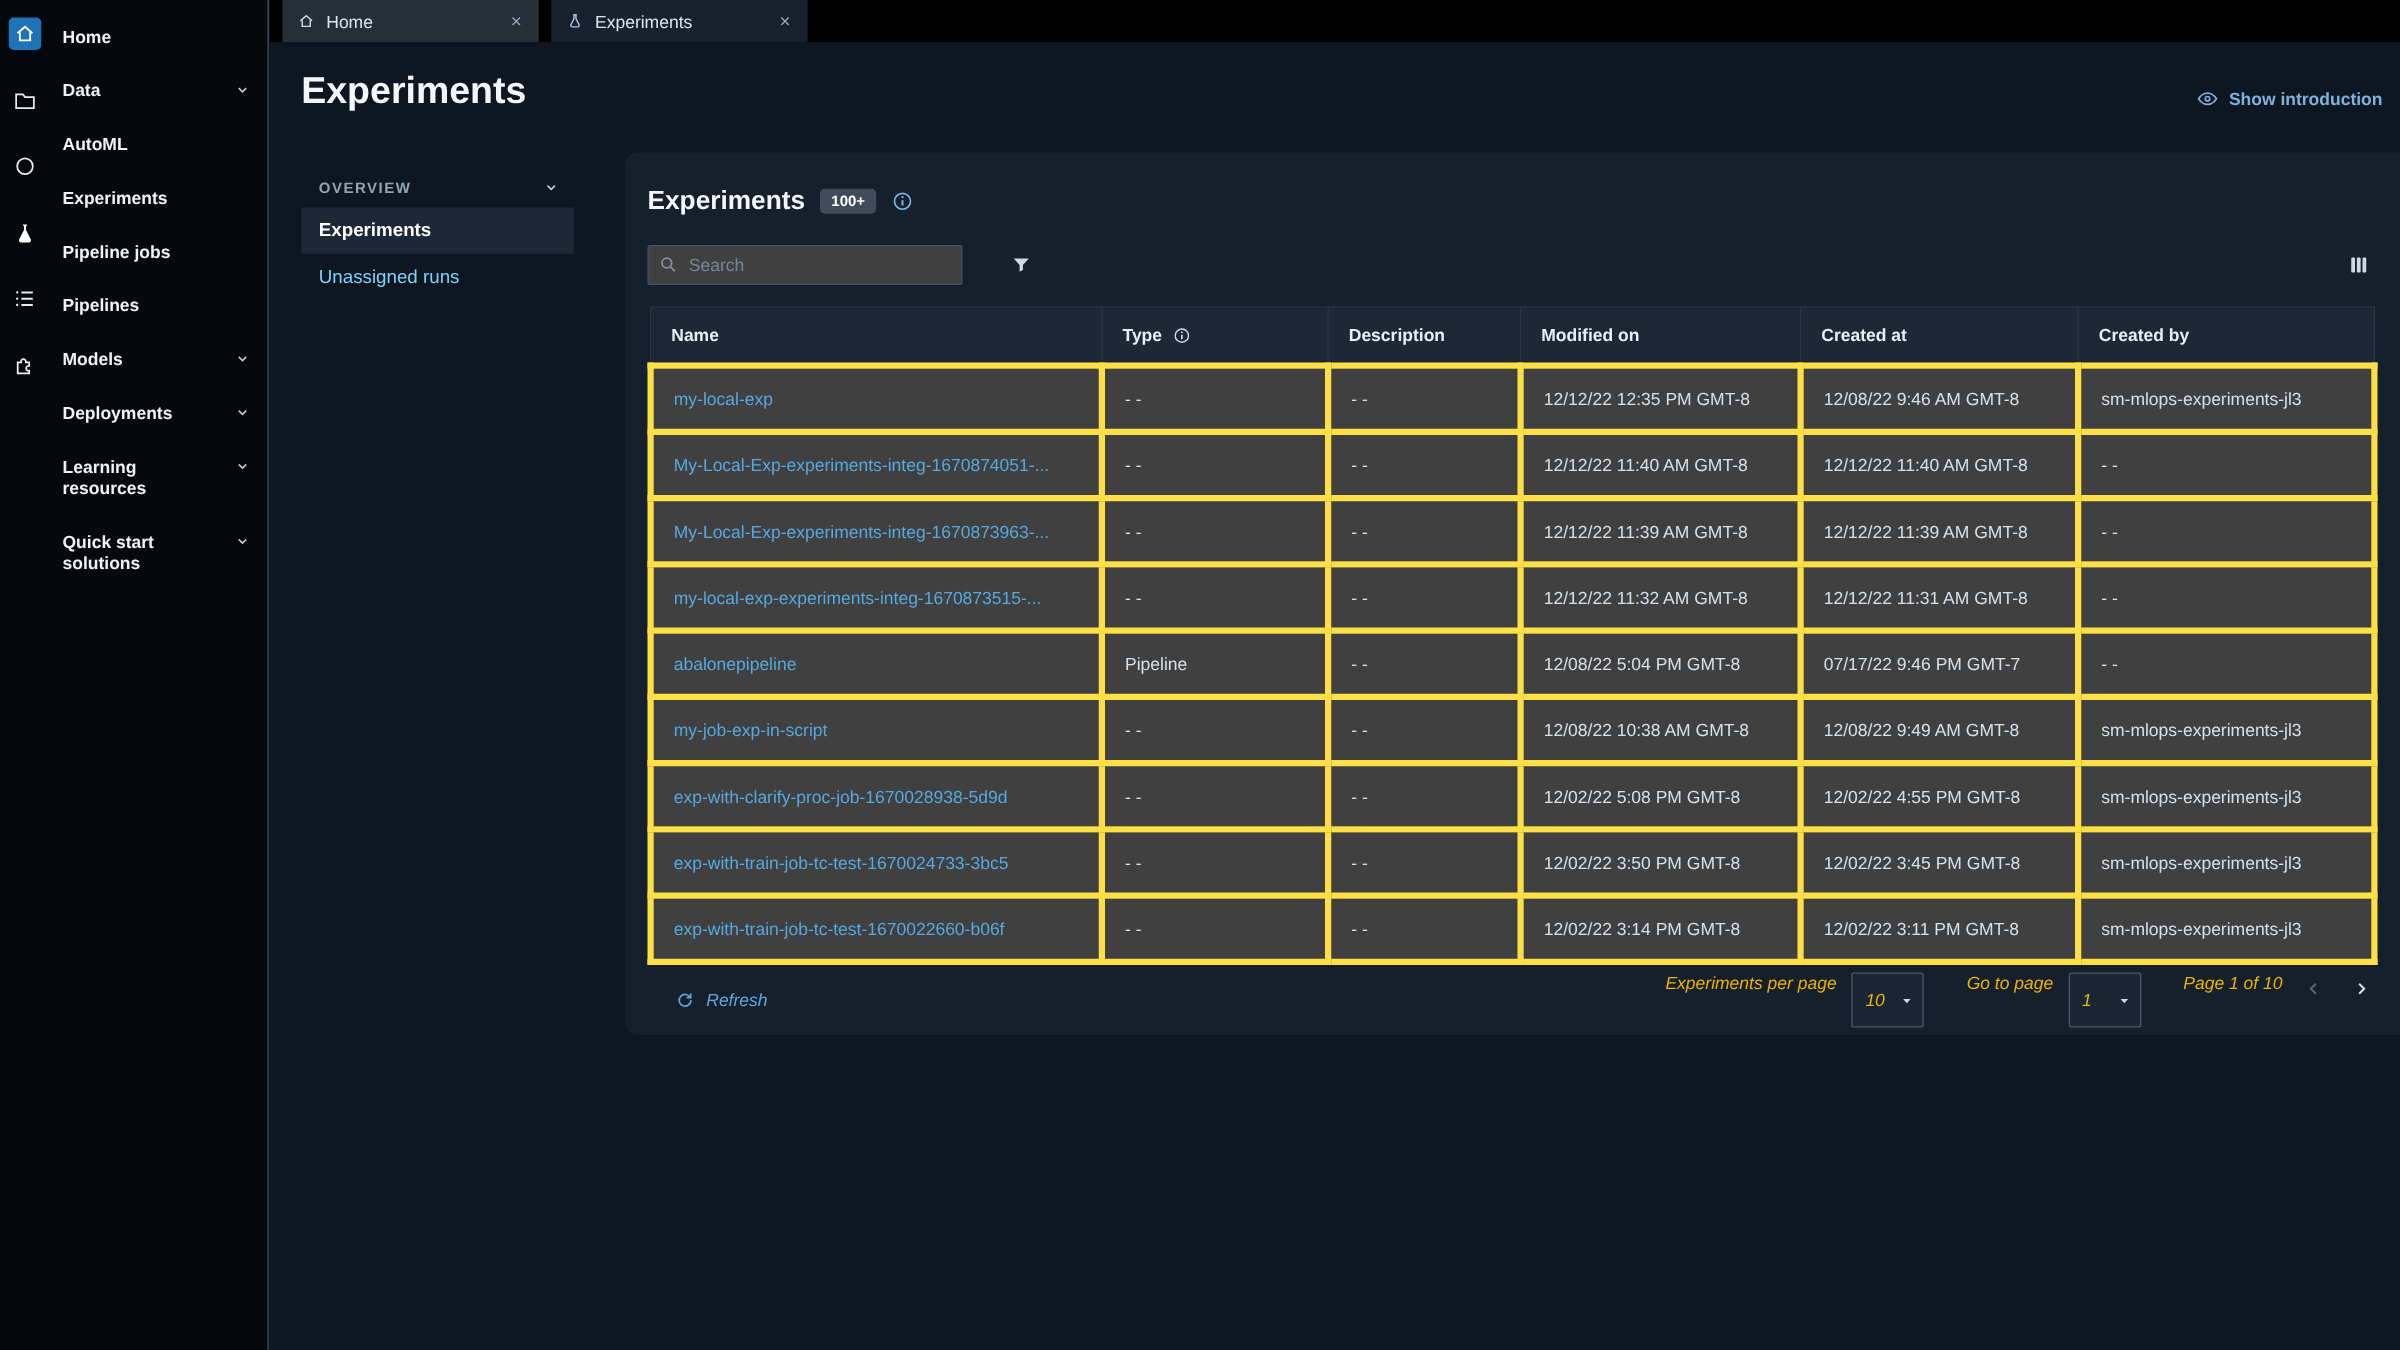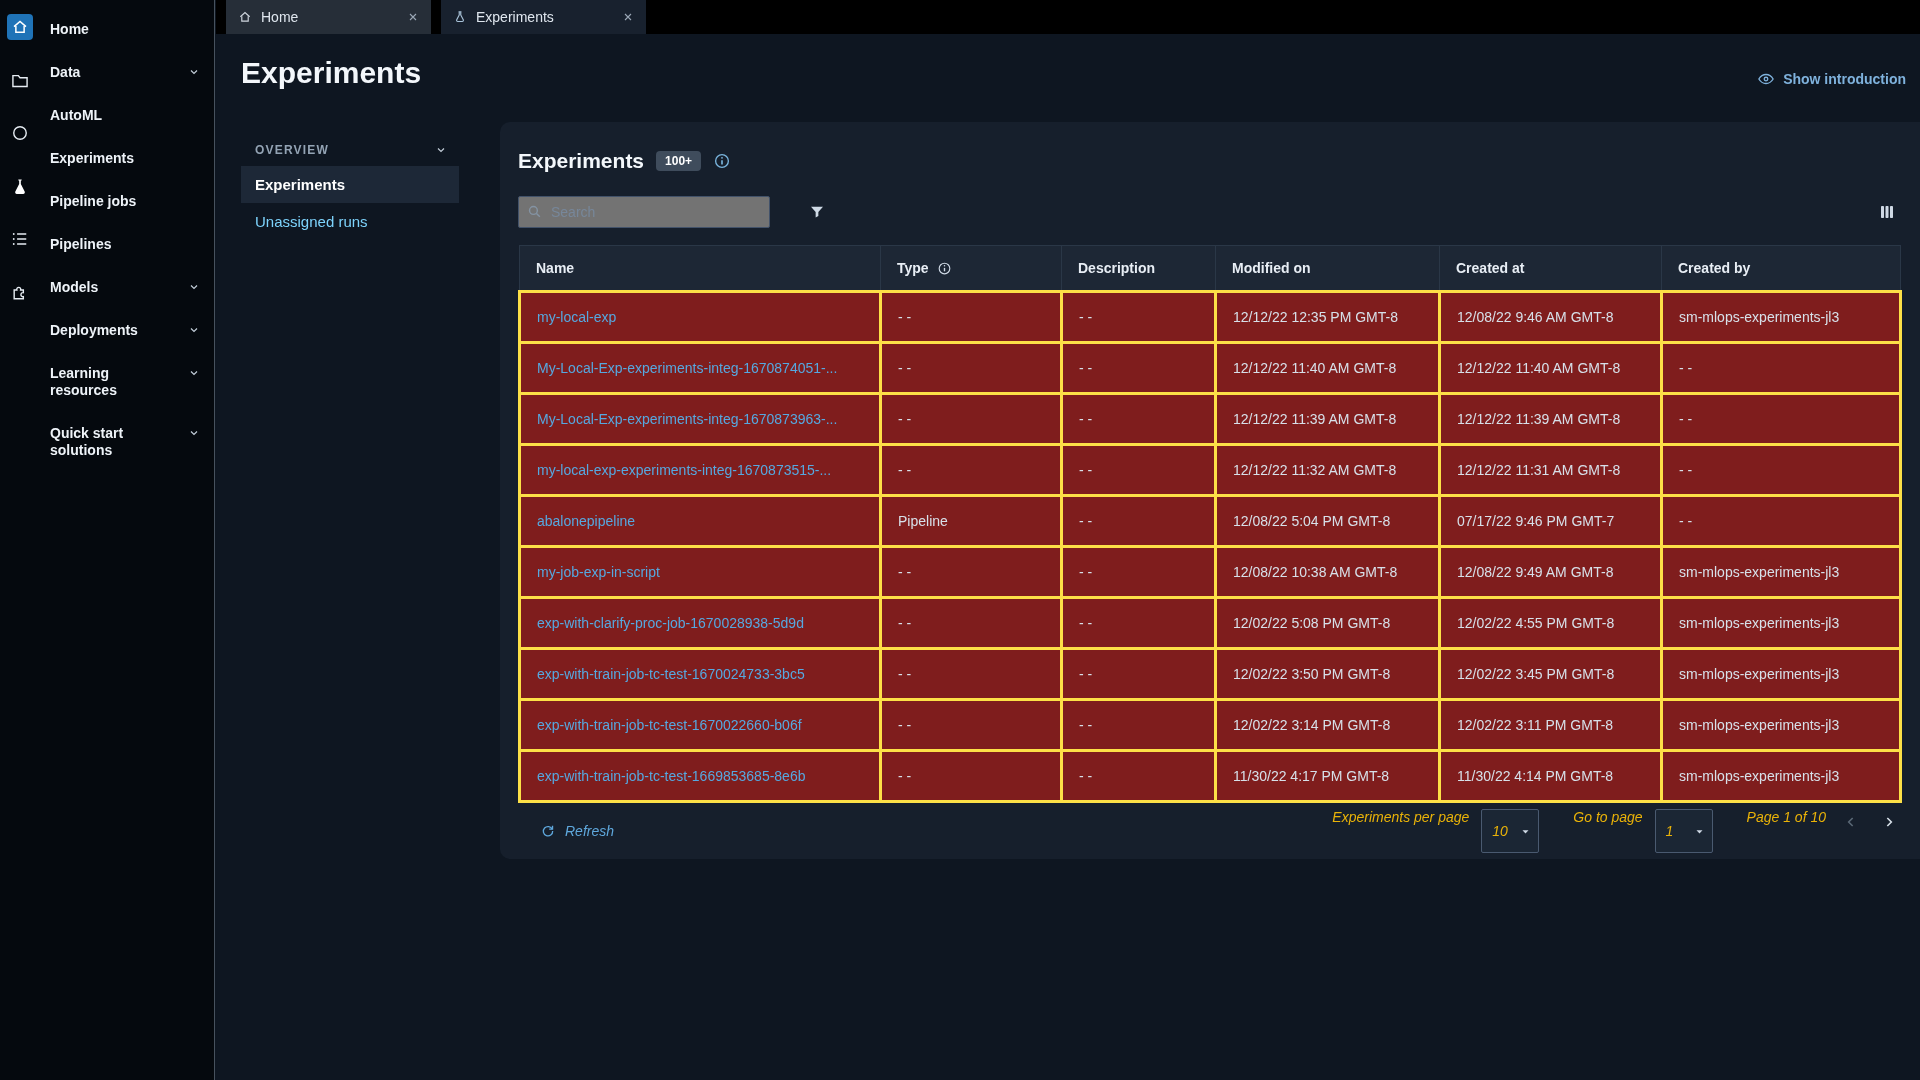--- a/index.html
+++ b/index.html
@@ -33,31 +33,31 @@
   .subnav-section{display:flex;justify-content:space-between;align-items:center;padding:9px 12px 9px 14px;color:#93a3b4;font-size:12px;font-weight:700;letter-spacing:1.2px;cursor:pointer;}
   .subnav-item{padding:10px 14px;font-size:15px;color:#7dd3fc;cursor:pointer;}
   .subnav-item.active{background:#1d2837;color:#ffffff;font-weight:700;}
   
   .card{position:absolute;left:284px;top:88px;right:0;background:#161f2c;border-radius:10px 0 0 10px;padding:16px 18px 0;box-sizing:border-box;}
   .card-title-row{display:flex;align-items:center;gap:12px;margin-top:6px;height:34px;}
   .card-title{font-size:21px;font-weight:700;color:#f3f7fb;}
   .badge{background:#3f4c5c;color:#fff;font-size:12px;font-weight:700;padding:3px 9px;border-radius:4px;}
   .search-row{margin-top:18px;display:flex;align-items:center;height:32px;}
   .search-box{position:relative;width:252px;}
-  .search-input{width:100%;height:32px;box-sizing:border-box;background:#737373;border:1px solid #42526a;border-radius:2px;color:#e4ebf2;padding:0 10px 0 32px;font-size:14px;font-family:inherit;outline:none;}
+  .search-input{width:100%;height:32px;box-sizing:border-box;background:#404040;border:1px solid #42526a;border-radius:2px;color:#e4ebf2;padding:0 10px 0 32px;font-size:14px;font-family:inherit;outline:none;}
   .search-input::placeholder{color:#77879a;}
   .search-icon{position:absolute;left:8px;top:7px;}
   .filter-btn{margin-left:38px;cursor:pointer;}
   .columns-btn{margin-left:auto;margin-right:6px;cursor:pointer;}
   
   .table-wrap{margin-top:17px;}
   table{width:100%;border-collapse:collapse;table-layout:fixed;}
   th{background:#1d2735;height:44px;text-align:left;padding:0 8px 0 16px;font-size:14px;font-weight:700;color:#e8eef5;border:1px solid #2a3747;}
   th .th-inner{display:flex;align-items:center;gap:8px;}
-  td{height:48px;padding:0 8px 0 16px;font-size:14px;color:#d7e0e9;border:3px solid #fde047;background:#7f1d1d;white-space:nowrap;overflow:hidden;}
+  td{height:48px;padding:0 8px 0 16px;font-size:14px;color:#d7e0e9;border:5px solid #fde047;background:#404040;white-space:nowrap;overflow:hidden;}
   .name-link{color:#56a8e0;text-decoration:none;cursor:pointer;}
   
   .card-footer{height:56px;display:flex;align-items:center;font-size:14px;font-style:italic;}
   .refresh-btn{display:flex;align-items:center;gap:9px;color:#5fa8dd;margin-left:22px;cursor:pointer;}
   .footer-right{margin-left:auto;display:flex;align-items:flex-start;gap:12px;color:#eab308;}
   .select{display:flex;align-items:center;justify-content:space-between;gap:10px;background:#1b2634;border:1px solid #4a5a70;border-radius:2px;height:44px;padding:0 7px 0 10px;min-width:58px;box-sizing:border-box;cursor:pointer;}
   .gap{width:10px;}
   .pg-btn{width:26px;height:26px;display:flex;align-items:center;justify-content:center;cursor:pointer;}
 </style>
 </head>
@@ -326,28 +326,20 @@
             <td>12/02/22 3:50 PM GMT-8</td>
             <td>12/02/22 3:45 PM GMT-8</td>
             <td>sm-mlops-experiments-jl3</td>
           </tr>
           <tr>
             <td><a class="name-link">exp-with-train-job-tc-test-1670022660-b06f</a></td>
             <td>- -</td>
             <td>- -</td>
             <td>12/02/22 3:14 PM GMT-8</td>
             <td>12/02/22 3:11 PM GMT-8</td>
-            <td>sm-mlops-experiments-jl3</td>
-          </tr>
-          <tr>
-            <td><a class="name-link">exp-with-train-job-tc-test-1669853685-8e6b</a></td>
-            <td>- -</td>
-            <td>- -</td>
-            <td>11/30/22 4:17 PM GMT-8</td>
-            <td>11/30/22 4:14 PM GMT-8</td>
             <td>sm-mlops-experiments-jl3</td>
           </tr>
         </tbody>
       </table>
     </div>
 
     <div class="card-footer">
       <div class="refresh-btn">
         <svg width="16" height="16" viewBox="0 0 24 24" fill="none" stroke="#5fa8dd" stroke-width="2">
             <path d="M18.4 9.5A7 7 0 1 0 19 12"></path>

